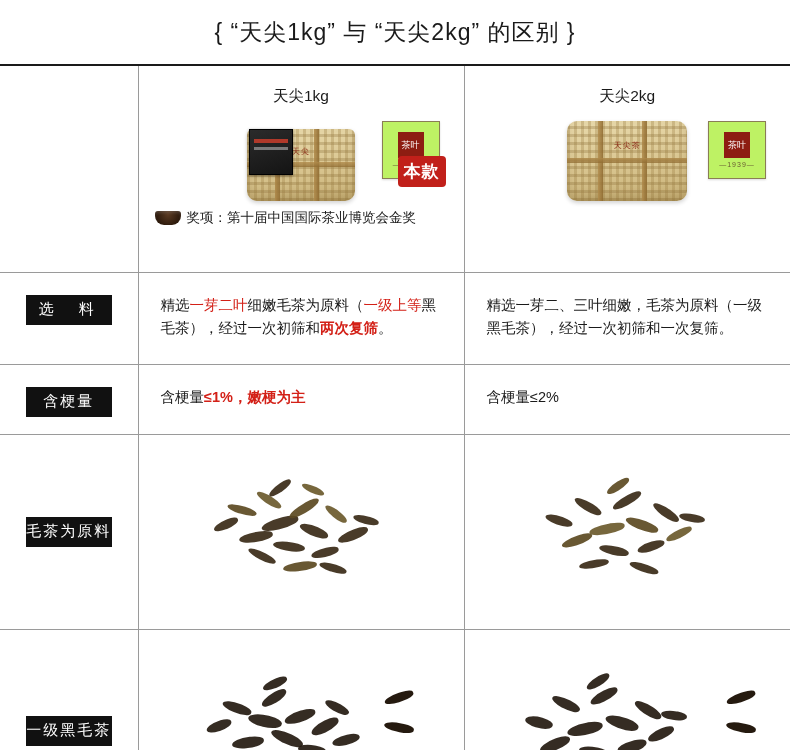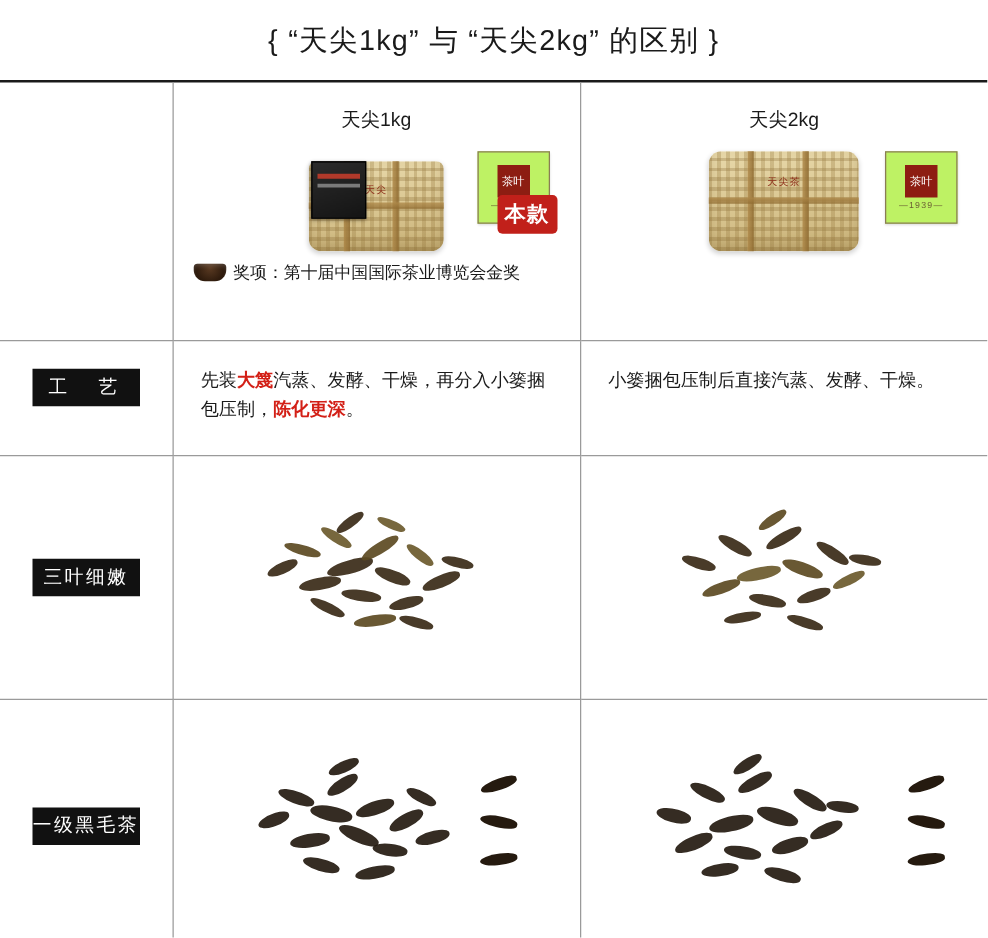--- a/index.html
+++ b/index.html
@@ -347,42 +347,57 @@
               <div class="lbl">天尖茶</div>
               <div class="strap s1"></div>
               <div class="strap s2"></div>
               <div class="hstrap"></div>
             </div>
           </div>
         </div>
       </td>
     </tr>
 
-
-
     <tr>
       <td>
         <div class="label-cell">
-          <div class="label-chip wide">工　艺</div>
+          <div class="label-chip wide">选　料</div>
         </div>
       </td>
       <td>
         <div class="txt">
-          <span>先装</span><span class="rb">大篾</span><span>汽蒸、发酵、干燥，再分入小篓捆包压制，</span><span class="rb">陈化更深</span><span>。</span>
-        </div>
-      </td>
-      <td>
-        <div class="txt">小篓捆包压制后直接汽蒸、发酵、干燥。</div>
+          <span>精选</span><span class="red">一芽二叶</span><span>细嫩毛茶为原料（</span><span class="red">一级上等</span><span>黑毛茶），经过一次初筛和</span><span class="rb">两次复筛</span><span>。</span>
+        </div>
+      </td>
+      <td>
+        <div class="txt">精选一芽二、三叶细嫩，毛茶为原料（一级黑毛茶），经过一次初筛和一次复筛。</div>
       </td>
     </tr>
 
     <tr>
       <td>
+        <div class="label-cell">
+          <div class="label-chip">含梗量</div>
+        </div>
+      </td>
+      <td>
+        <div class="txt">
+          <span>含梗量</span><span class="rb">≤1%，嫩梗为主</span>
+        </div>
+      </td>
+      <td>
+        <div class="txt">含梗量≤2%</div>
+      </td>
+    </tr>
+
+
+    <tr>
+      <td>
         <div class="label-cell mid" style="height:170px">
-          <div class="label-chip">三叶细嫩</div>
+          <div class="label-chip">毛茶为原料</div>
         </div>
       </td>
       <td>
         <div class="pile-cell">
           <div class="pile">
             <div class="lf" style="left:10px;  top:44px; width:26px; height:9px;  transform:rotate(-22deg)"></div>
             <div class="lf g" style="left:24px; top:30px; width:30px; height:8px;  transform:rotate(18deg)"></div>
             <div class="lf" style="left:36px; top:56px; width:34px; height:10px; transform:rotate(-8deg)"></div>
             <div class="lf l" style="left:52px; top:20px; width:28px; height:8px;  transform:rotate(34deg)"></div>
             <div class="lf" style="left:58px; top:42px; width:38px; height:11px; transform:rotate(-14deg)"></div>

